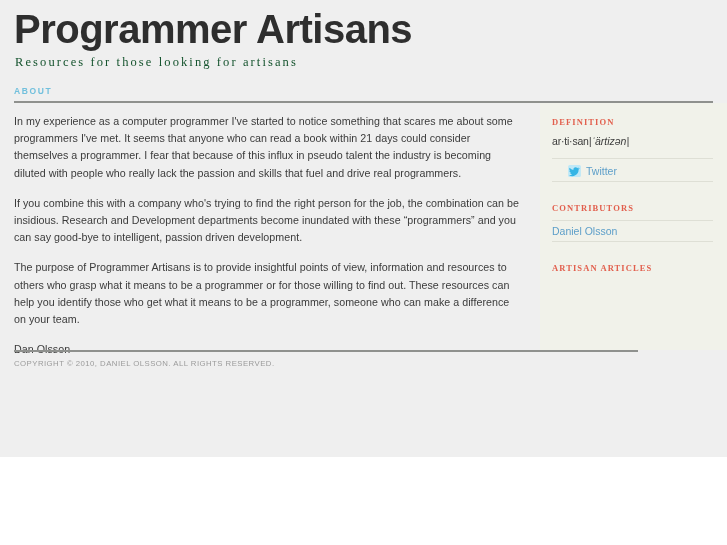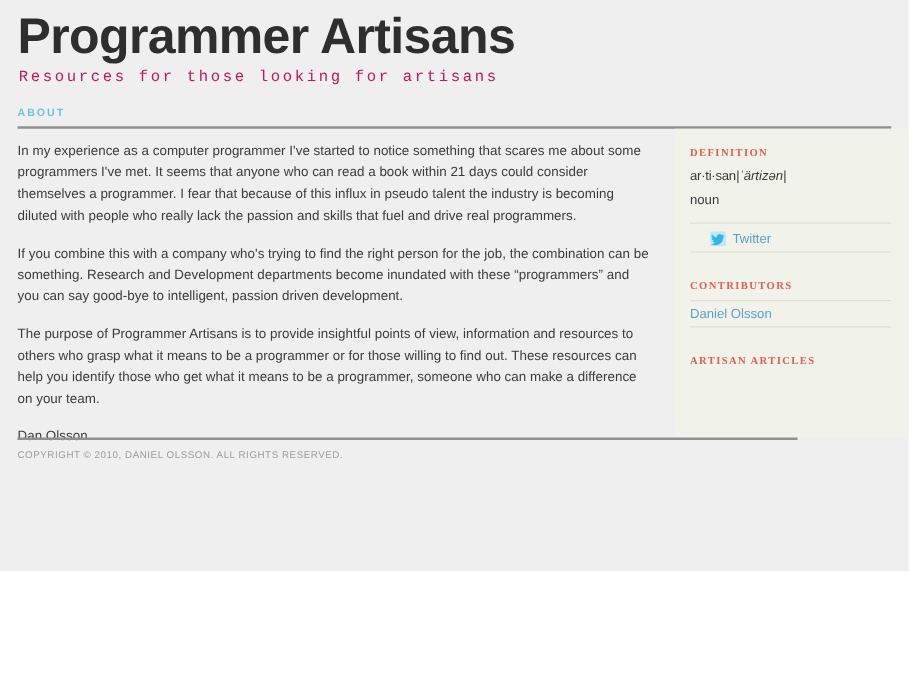--- a/index.html
+++ b/index.html
@@ -34,24 +34,24 @@
     font-family: "Liberation Sans", sans-serif;
     font-size: 40px;
     line-height: 46px;
     font-weight: bold;
     color: #2e2e2e;
     letter-spacing: -0.5px;
     margin: 0;
     padding: 2px 0 0 0;
   }
   #tagline {
-    font-family: Liberation Mono, monospace;
+    font-family: Liberation Serif, serif;
     font-size: 12.5px;
     line-height: 16px;
-    color: #be185d;
+    color: #14532d;
     letter-spacing: 2.1px;
     margin: 2px 0 0 1px;
   }
 
   
   #nav {
     margin: 10px 14px 0 14px;
     border-bottom: 2px solid #8f918e;
     padding-bottom: 3px;
   }
@@ -194,33 +194,32 @@
   </div>
 
   <div id="nav">
     <a class="nav-item" href="#">About</a>
   </div>
 
   <div id="content-wrap">
 
     <div id="main">
       <p>In my experience as a computer programmer I've started to notice something that scares me about some programmers I've met. It seems that anyone who can read a book within 21 days could consider themselves a programmer. I fear that because of this influx in pseudo talent the industry is becoming diluted with people who really lack the passion and skills that fuel and drive real programmers.</p>
-      <p>If you combine this with a company who's trying to find the right person for the job, the combination can be something. Research and Development departments become inundated with these “programmers” and you can say good-bye to intelligent, passion driven development.</p>
+      <p>If you combine this with a company who's trying to find the right person for the job, the combination can be insidious. Research and Development departments become inundated with these “programmers” and you can say good-bye to intelligent, passion driven development.</p>
       <p>The purpose of Programmer Artisans is to provide insightful points of view, information and resources to others who grasp what it means to be a programmer or for those willing to find out. These resources can help you identify those who get what it means to be a programmer, someone who can make a difference on your team.</p>
       <p class="signature">Dan Olsson</p>
     </div>
 
     <div id="sidebar">
 
       <div class="widget">
         <div class="widget-title">Definition</div>
         <p class="def-word">
           <b>ar·ti·san</b><span class="phon">|ˈärtizən|</span>
         </p>
-        <p class="def-pos">noun</p>
 
         <div id="social">
           <a class="social-link" href="#">
             <span class="tw-icon">
               <svg viewBox="0 0 16 15" width="13" height="12" xmlns="http://www.w3.org/2000/svg">
                 <rect x="0" y="0" width="16" height="15" rx="2" fill="#bfe8f7"></rect>
                 <path d="M13.6 4.2c-.5.22-1 .37-1.6.44.58-.35 1-.9 1.22-1.56-.54.32-1.14.55-1.78.68a2.8 2.8 0 0 0-4.77 2.55A7.95 7.95 0 0 1 1.9 3.37a2.8 2.8 0 0 0 .87 3.74c-.46-.02-.9-.14-1.27-.35v.03a2.8 2.8 0 0 0 2.25 2.74c-.42.12-.87.13-1.3.05a2.8 2.8 0 0 0 2.62 1.94 5.62 5.62 0 0 1-4.14 1.16 7.93 7.93 0 0 0 12.2-6.68v-.36c.56-.4 1.04-.9 1.42-1.48z" fill="#35b5e5"></path>
               </svg>
             </span>
             <span>Twitter</span>

